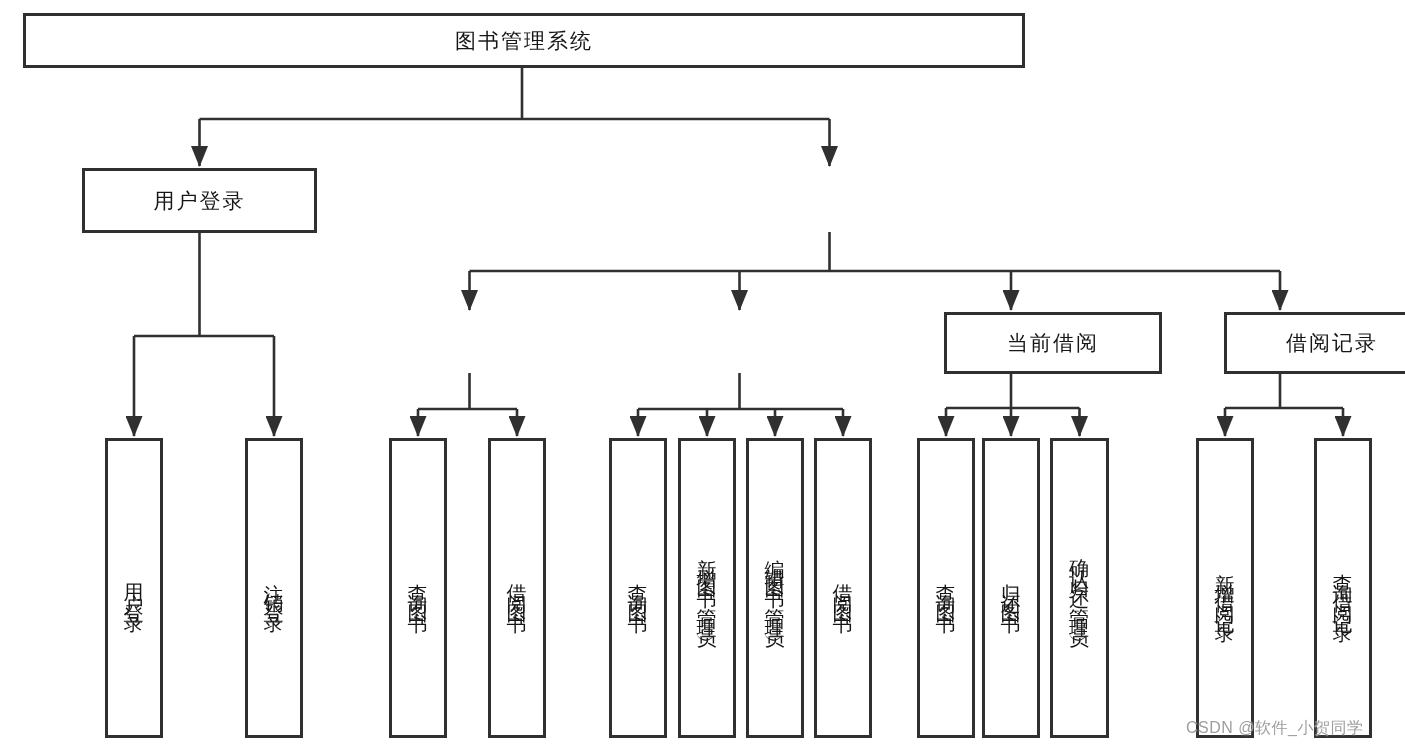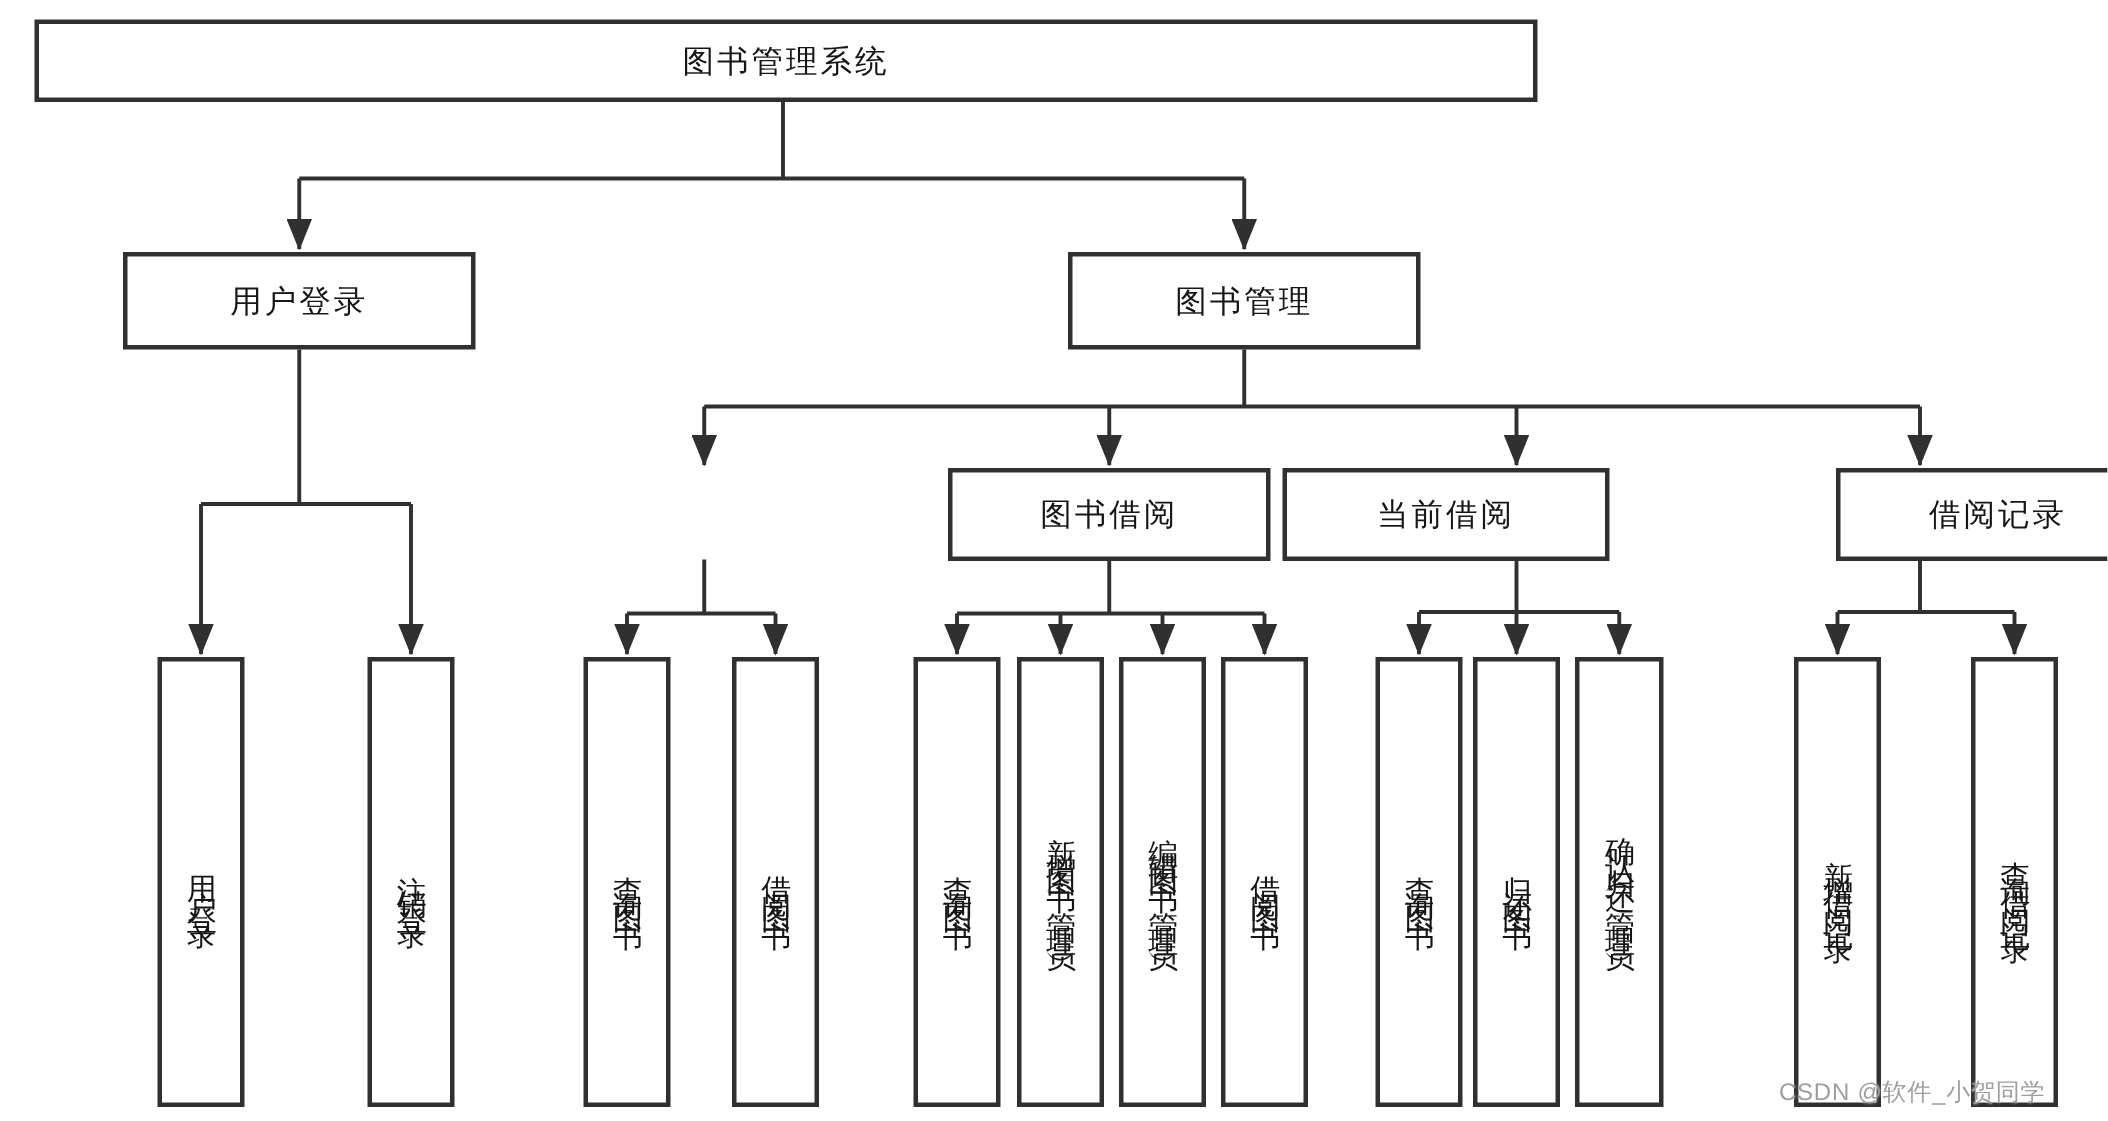--- a/index.html
+++ b/index.html
@@ -105,28 +105,22 @@
     </g>
   </svg>
 
   <div class="box hbox" style="left:23px;top:13px;width:1002px;height:55px">
     <span>图书管理系统</span>
   </div>
 
   <div class="box hbox" style="left:82px;top:168px;width:235px;height:65px">
     <span>用户登录</span>
   </div>
-  <div class="box hbox" style="left:712px;top:168px;width:235px;height:65px">
-    <span>图书管理</span>
-  </div>
 
-  <div class="box hbox" style="left:632px;top:312px;width:215px;height:62px">
-    <span>图书借阅</span>
-  </div>
-  <div class="box hbox" style="left:855px;top:312px;width:218px;height:62px">
+  <div class="box hbox" style="left:944px;top:312px;width:218px;height:62px">
     <span>当前借阅</span>
   </div>
   <div class="box hbox" style="left:1224px;top:312px;width:216px;height:62px">
     <span>借阅记录</span>
   </div>
 
   <div class="box vbox" style="left:105px;top:438px;width:58px;height:300px">
     <span>用户登录</span>
   </div>
   <div class="box vbox" style="left:245px;top:438px;width:58px;height:300px">

